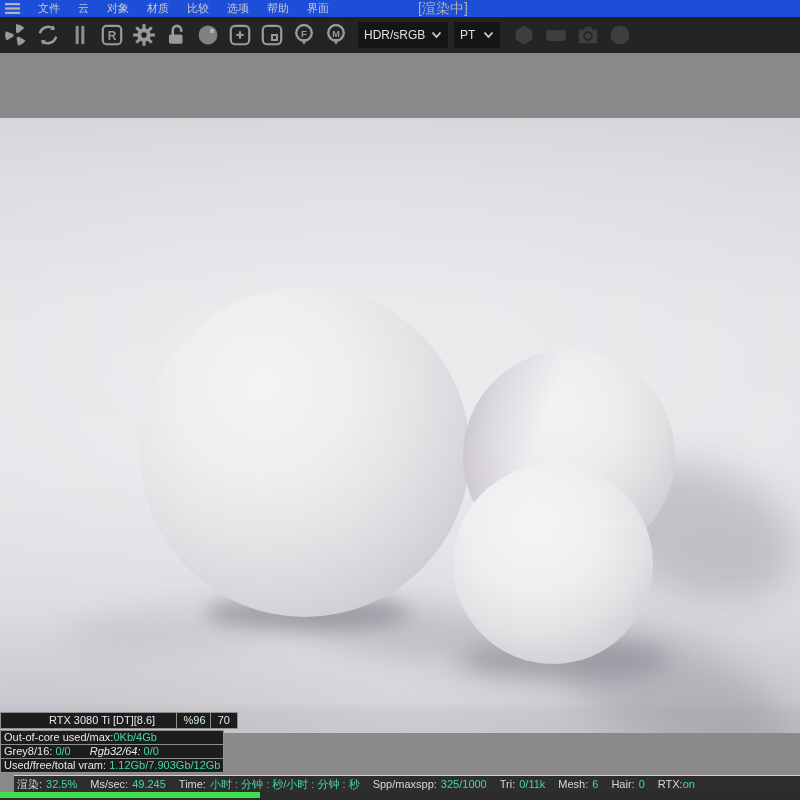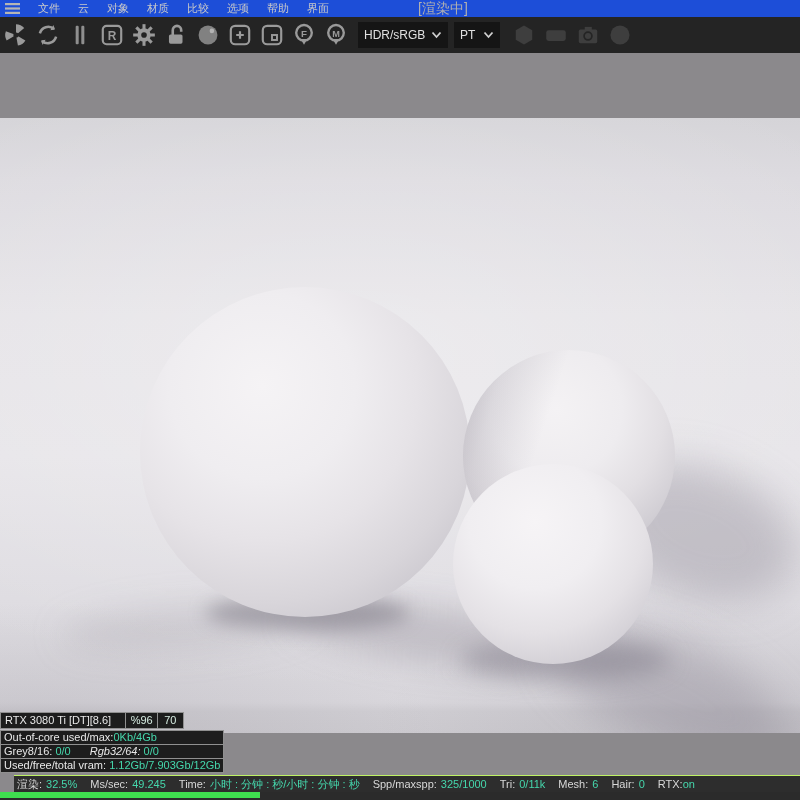--- a/index.html
+++ b/index.html
@@ -62,22 +62,22 @@
     background:
       linear-gradient(108deg, rgba(136,131,144,0.42) 0%, rgba(136,131,144,0.18) 17%, rgba(136,131,144,0) 38%),
       radial-gradient(circle at 44% 28%, #f4f2f4 0%, #eeecef 34%, #e2dfe3 56%,
                #d0cdd3 76%, #bcb9c2 92%, #b1aeb8 100%); }
   .sphere-small { left:453px; top:346px; width:200px; height:200px;
     background:radial-gradient(circle at 41% 29%, #f6f4f6 0%, #f0eef1 36%, #e4e1e5 60%,
                #d2cfd5 80%, #c0bdc5 94%, #bab7c0 100%); }
 
   
   .gpu-overlay { position:absolute; left:0; top:712px; z-index:25; font-size:11px; }
-  .gpu-row1 { display:flex; width:184px; height:17px; background:#1d1d1d;
-              border:1px solid #909090; }
+  .gpu-row1 { display:flex; width:238px; height:17px; background:#1d1d1d;
+              border:1px solid #909090;padding-left:44px; }
   .gpu-cell { color:#e8e8e8; line-height:15px; padding:0 4px; white-space:nowrap; overflow:hidden; }
   .cell-device { width:149px; border-right:1px solid #909090; }
   .cell-util { width:37px; border-right:1px solid #909090; text-align:right; color:#d6ece1; }
   .cell-temp { width:29px; text-align:center; color:#d6ece1; }
   .gpu-panel { width:224px; margin-top:2px; }
   .gpu-row { background:#1d1d1d; border:1px solid #909090; margin-top:-1px; height:15px;
              line-height:13px; padding:0 3px; color:#e8e8e8; white-space:nowrap; overflow:hidden; }
   .gpu-row .val { color:#45d7ac; }
   .rgb-label { margin-left:16px;font-style:italic; }
 

